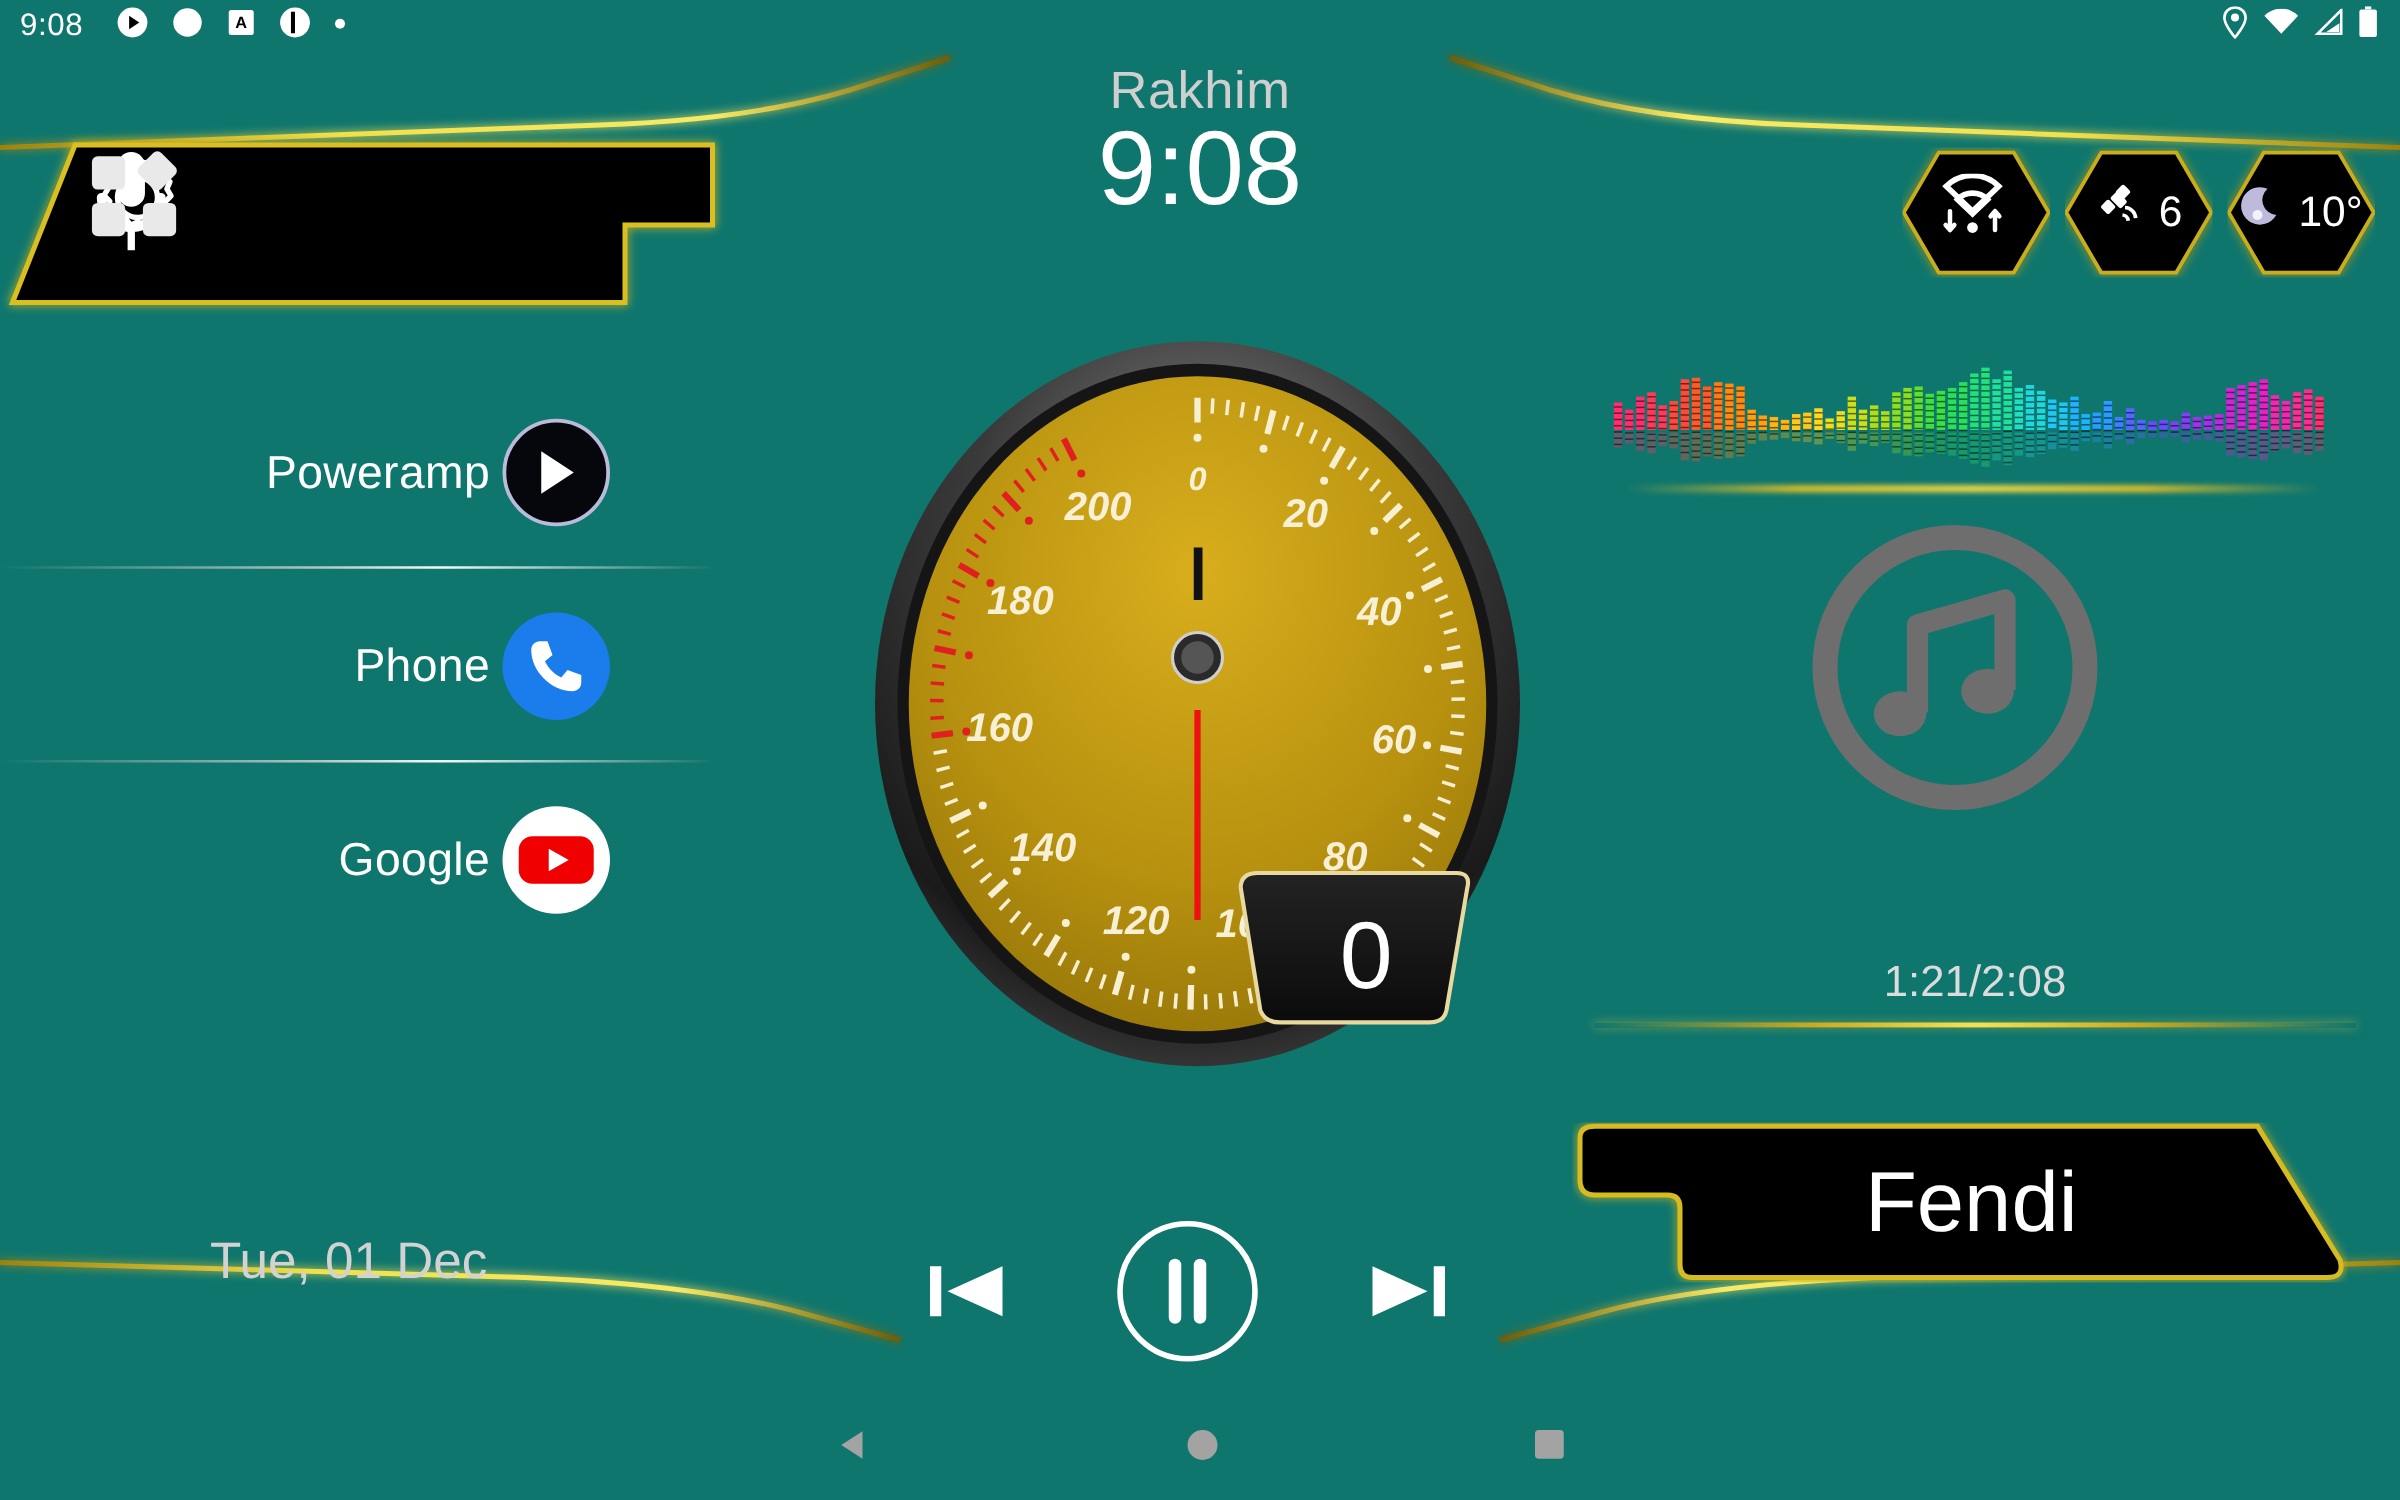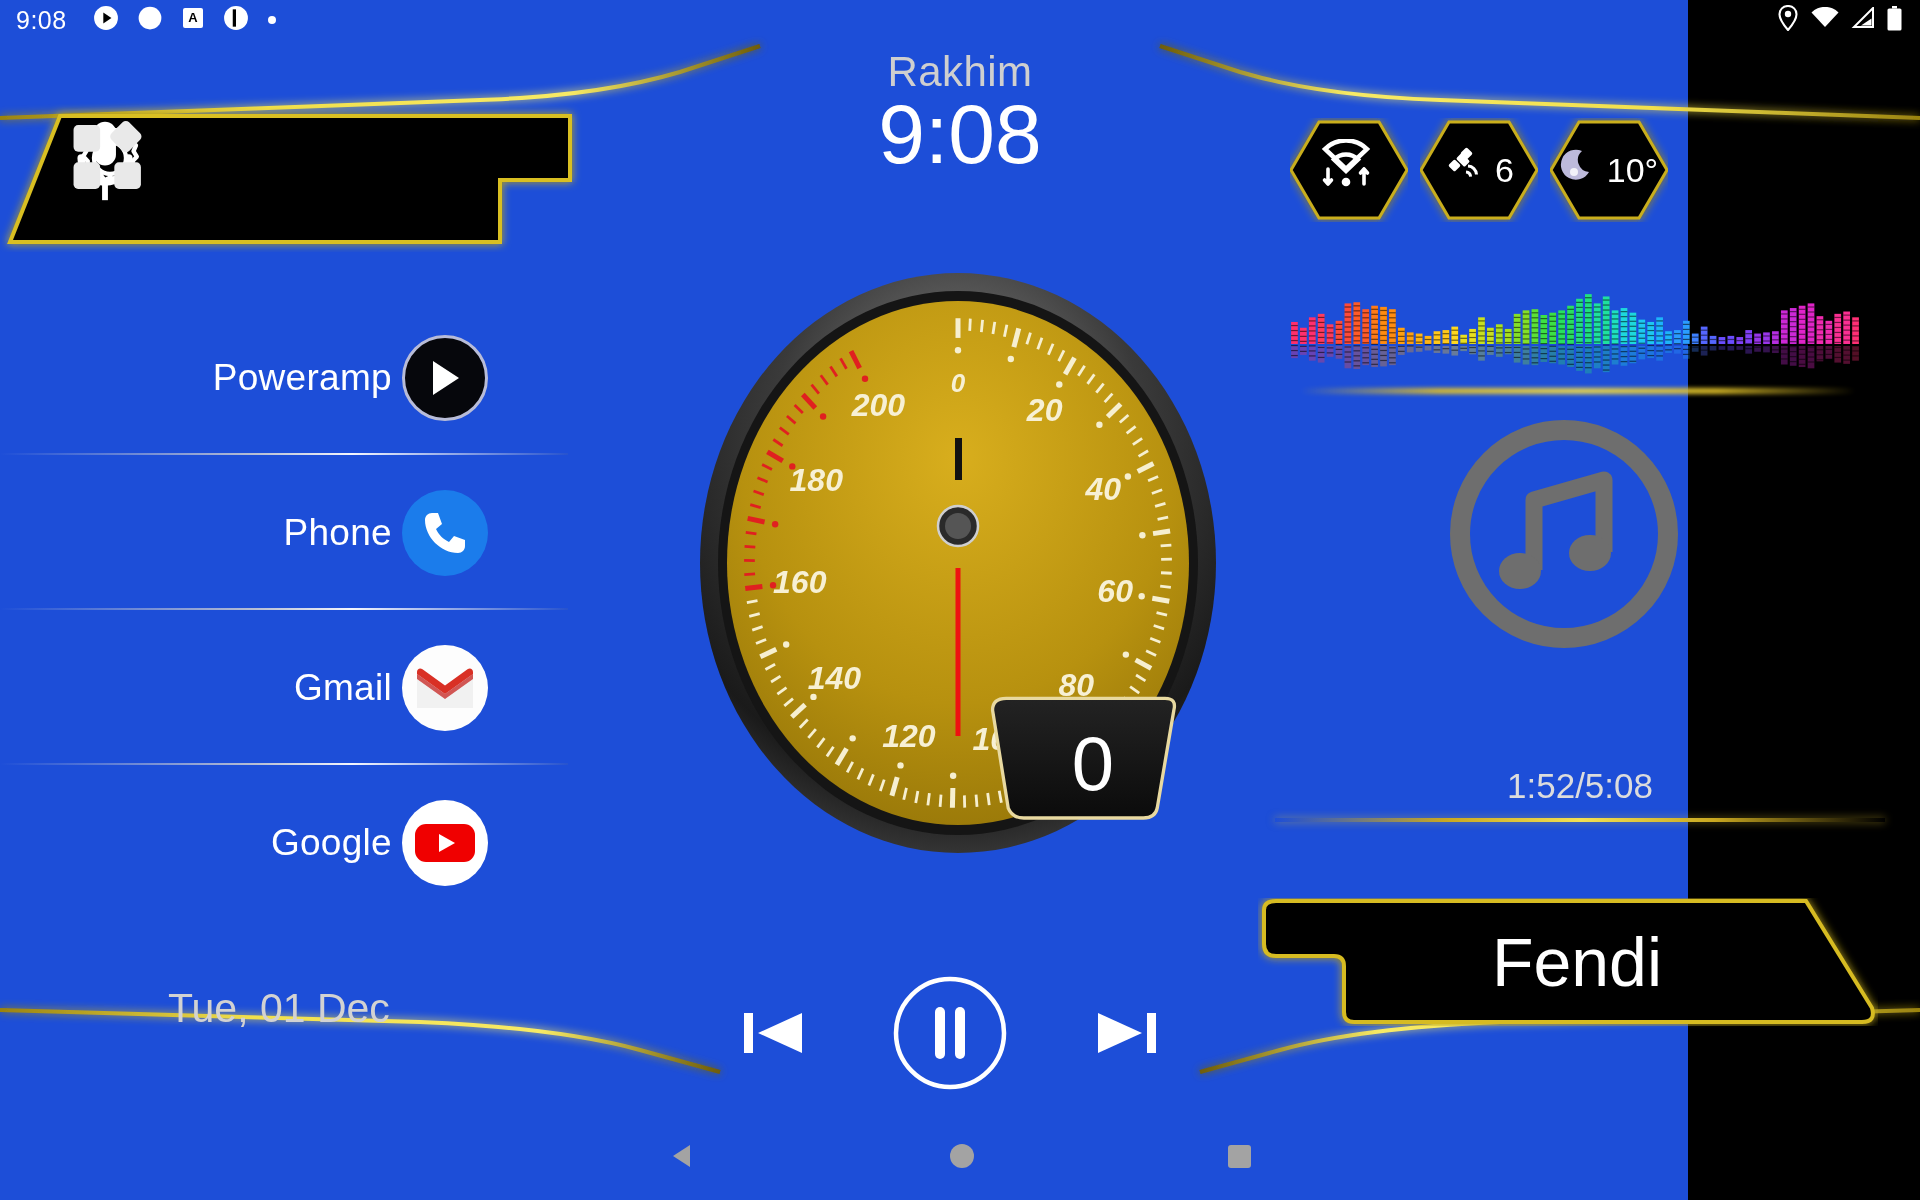--- a/index.html
+++ b/index.html
@@ -2,21 +2,21 @@
 <html><head>
 <meta charset="utf-8">
 <style>
   * { box-sizing: border-box; margin: 0; padding: 0; }
   html, body {
     width: 1920px; height: 1200px;
     background: #000;
     font-family: "Liberation Sans", sans-serif;
     overflow: hidden;
   }
-  #root { position: relative; width: 1688px; height: 1200px; background: #1d4ed8; }
+  #root { position: relative; width: 1920px; height: 1200px; background: #0f766e; }
 
   
   .statusbar {
     position: absolute; top: 0; left: 0; width: 1920px; height: 40px;
     display: flex; align-items: center; color: #fff; z-index: 60;
   }
   .sb-time { font-size: 25px; margin-left: 16px; letter-spacing: .5px; }
   .sb-left-icons { display: flex; align-items: center; gap: 18px; margin-left: 26px; }
   .sb-right { margin-left: auto; display: flex; align-items: center; gap: 12px; margin-right: 18px; }
   .ic { display: inline-block; }
@@ -321,34 +321,20 @@
       <div class="app-icon">
         <div class="ic-phone">
           <svg width="52" height="52" viewBox="0 0 52 52">
             <path d="M13 6 C9 6 6 9 6 13 C6 30 22 46 39 46 C43 46 46 43 46 39 L46 33 L35 29 L30 35 C24 32 20 28 17 22 L23 17 L19 6 Z" fill="#fff"></path>
           </svg>
         </div>
       </div>
       <div class="sep" style="bottom:0;"></div>
     </div>
 
-    <div class="app-row">
-      <div class="app-label">Gmail</div>
-      <div class="app-icon">
-        <div class="ic-gmail">
-          <svg width="62" height="48" viewBox="0 0 62 48">
-            <path d="M3 44 L3 10 L31 30 L59 10 L59 44 Z" fill="#f1f1f1"></path>
-            <path d="M3 44 L3 8 C3 5 6 3.5 8.5 5.3 L31 21.5 L31 30 L3 10 Z" fill="#d93025"></path>
-            <path d="M59 44 L59 8 C59 5 56 3.5 53.5 5.3 L31 21.5 L31 30 L59 10 Z" fill="#d93025"></path>
-            <path d="M3 10 L31 30 L59 10 L59 15 L31 35 L3 15 Z" fill="#c5221f" opacity=".75"></path>
-          </svg>
-        </div>
-      </div>
-      <div class="sep" style="bottom:0;"></div>
-    </div>
 
     <div class="app-row">
       <div class="app-label">Google</div>
       <div class="app-icon">
         <div class="ic-youtube">
           <svg width="62" height="46" viewBox="0 0 62 46">
             <rect x="1" y="4" width="60" height="38" rx="11" fill="#f00000"></rect>
             <path d="M25 14 L41 23 L25 32 Z" fill="#fff"></path>
           </svg>
         </div>
@@ -1152,21 +1138,21 @@
 
   <div class="albumart">
     <svg width="245" height="245" viewBox="0 0 245 245">
       <circle cx="122" cy="122" r="104" fill="none" stroke="#6e6e6e" stroke-width="20"></circle>
       <path d="M92 158 L92 88 L162 68 L162 140" fill="none" stroke="#6e6e6e" stroke-width="17" stroke-linejoin="round"></path>
       <ellipse cx="78" cy="159" rx="21" ry="18" fill="#6e6e6e"></ellipse>
       <ellipse cx="148" cy="141" rx="21" ry="18" fill="#6e6e6e"></ellipse>
     </svg>
   </div>
 
-  <div class="trk-time">1:52/5:08</div>
+  <div class="trk-time">1:21/2:08</div>
   <div class="trk-div"></div>
   <div class="trk-title-wrap">
     <svg width="620" height="128" viewBox="0 0 620 128">
       <path d="M6,12 Q6,3 18,3 L548,3 L614,110 Q618,124 604,124 L96,124 Q86,124 86,114 L86,68 Q86,58 76,58 L18,58 Q6,58 6,46 Z" fill="#030303" stroke="#d6bb20" stroke-width="4" filter="url(#gl)"></path>
     </svg>
     <div class="trk-title">Fendi</div>
   </div>
 
   <div class="media-ctrls">
     <div class="mc-btn">

